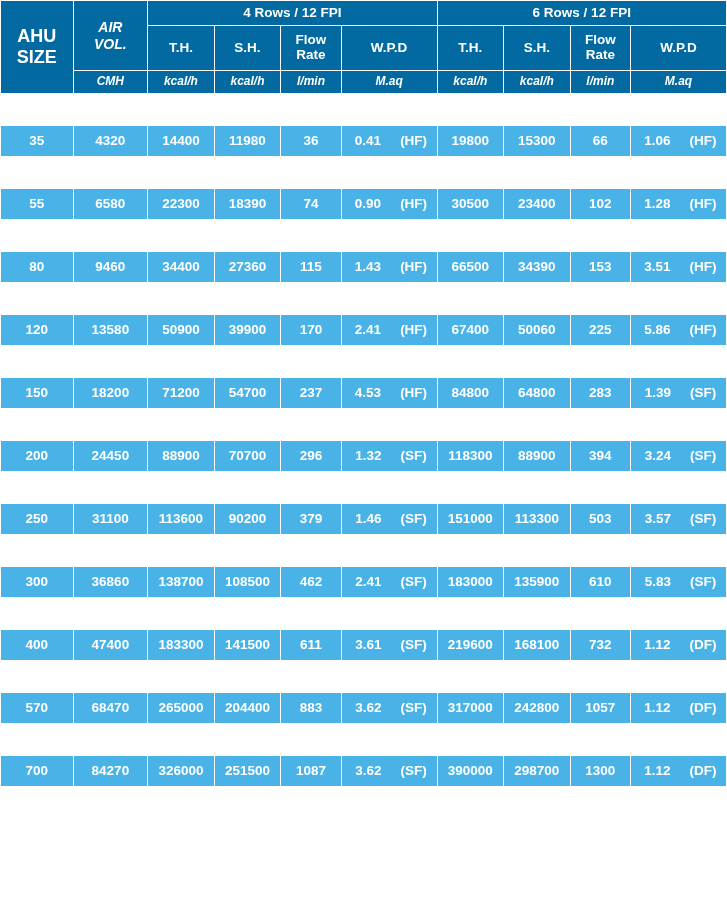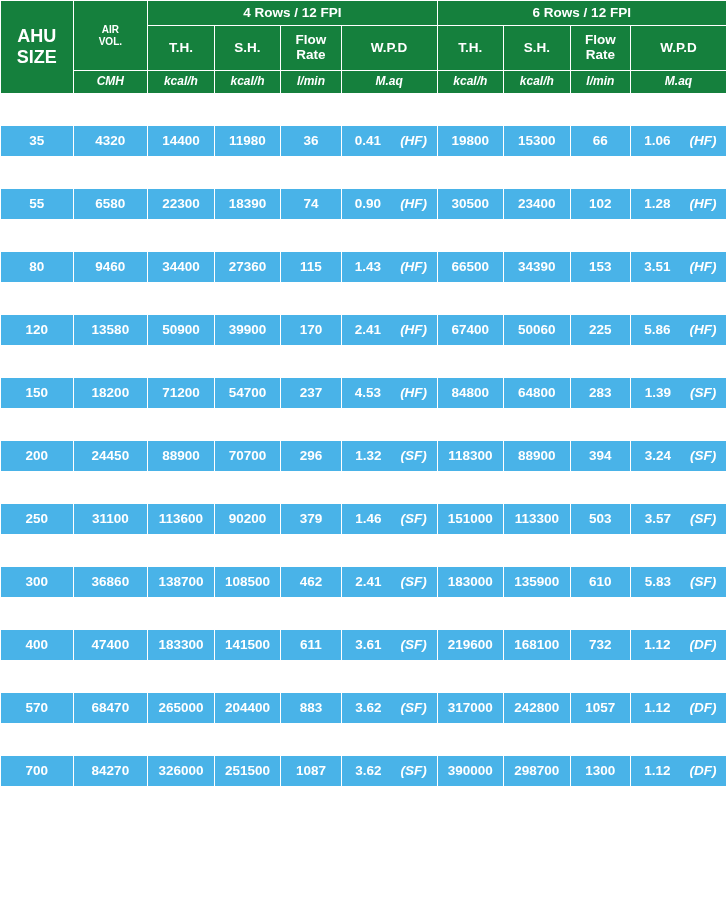--- a/index.html
+++ b/index.html
@@ -21,21 +21,21 @@
   #spec-table td, #spec-table th {
     border: 1px solid #ffffff;
     text-align: center;
     vertical-align: middle;
     font-weight: bold;
     color: #ffffff;
     padding: 0;
   }
   
   .hdr {
-    background: #15803d;
+    background: #0369a1;
     font-size: 13px;
     line-height: 1.1;
   }
   .hdr-group {
     height: 24px;
     font-size: 13.5px;
   }
   .hdr-sub {
     height: 44px;
     font-size: 13.5px;
@@ -45,22 +45,23 @@
     font-size: 12px;
     font-style: italic;
   }
   .hdr-ahu {
     height: 90px;
     font-size: 18px;
     line-height: 1.15;
   }
   .hdr-air {
     height: 46px;
-    font-size: 10px;
+    font-size: 14px;
     line-height: 1.15;
+    font-style: italic;
   }
   
   tbody td {
     height: 30.5px;
     font-size: 13.5px;
   }
   tr.row-white td {
     background: #ffffff;
     color: #231f20;
   }
@@ -80,21 +81,20 @@
   }
   .wpd-val {
     display: inline-block;
     min-width: 30px;
     text-align: right;
   }
   .wpd-tag {
     display: inline-block;
     min-width: 26px;
     text-align: left;
-    font-style: italic;
   }
   col.c-ahu { width: 72px; }
   col.c-air { width: 74px; }
   col.c-th  { width: 66px; }
   col.c-sh  { width: 66px; }
   col.c-fr  { width: 60px; }
   col.c-wpd { width: 95px; }
 </style>
 </head>
 <body>

